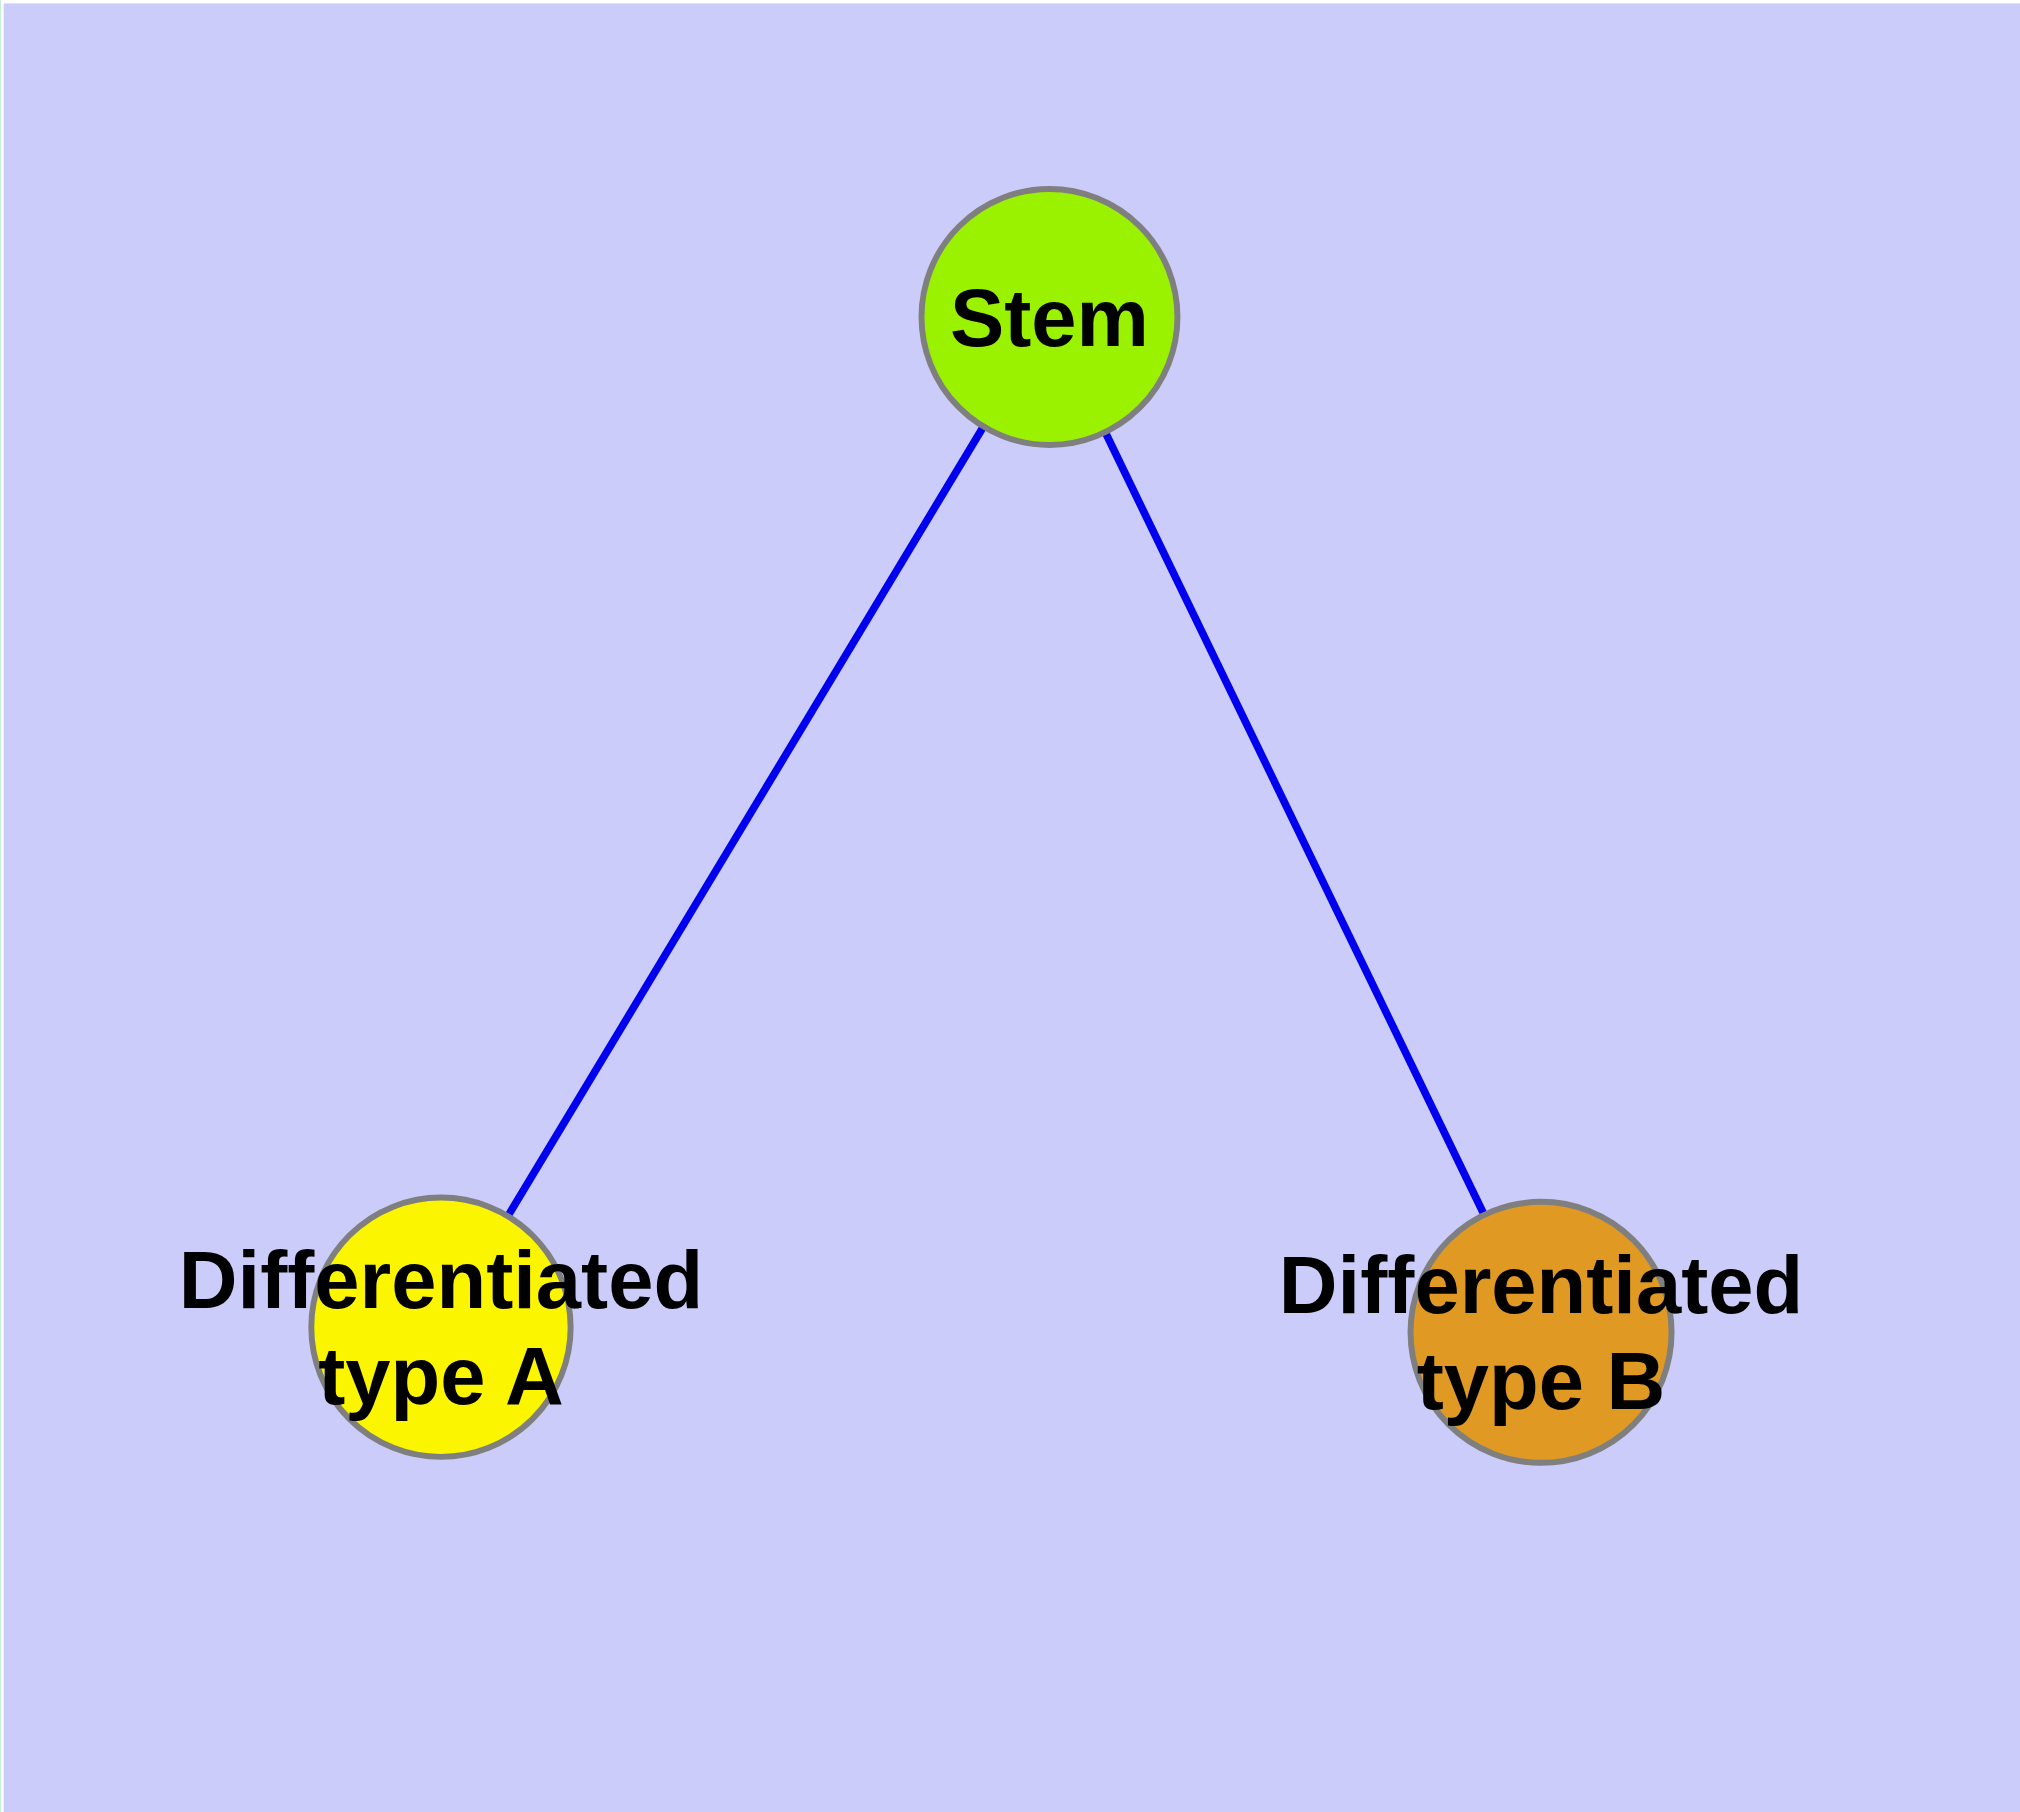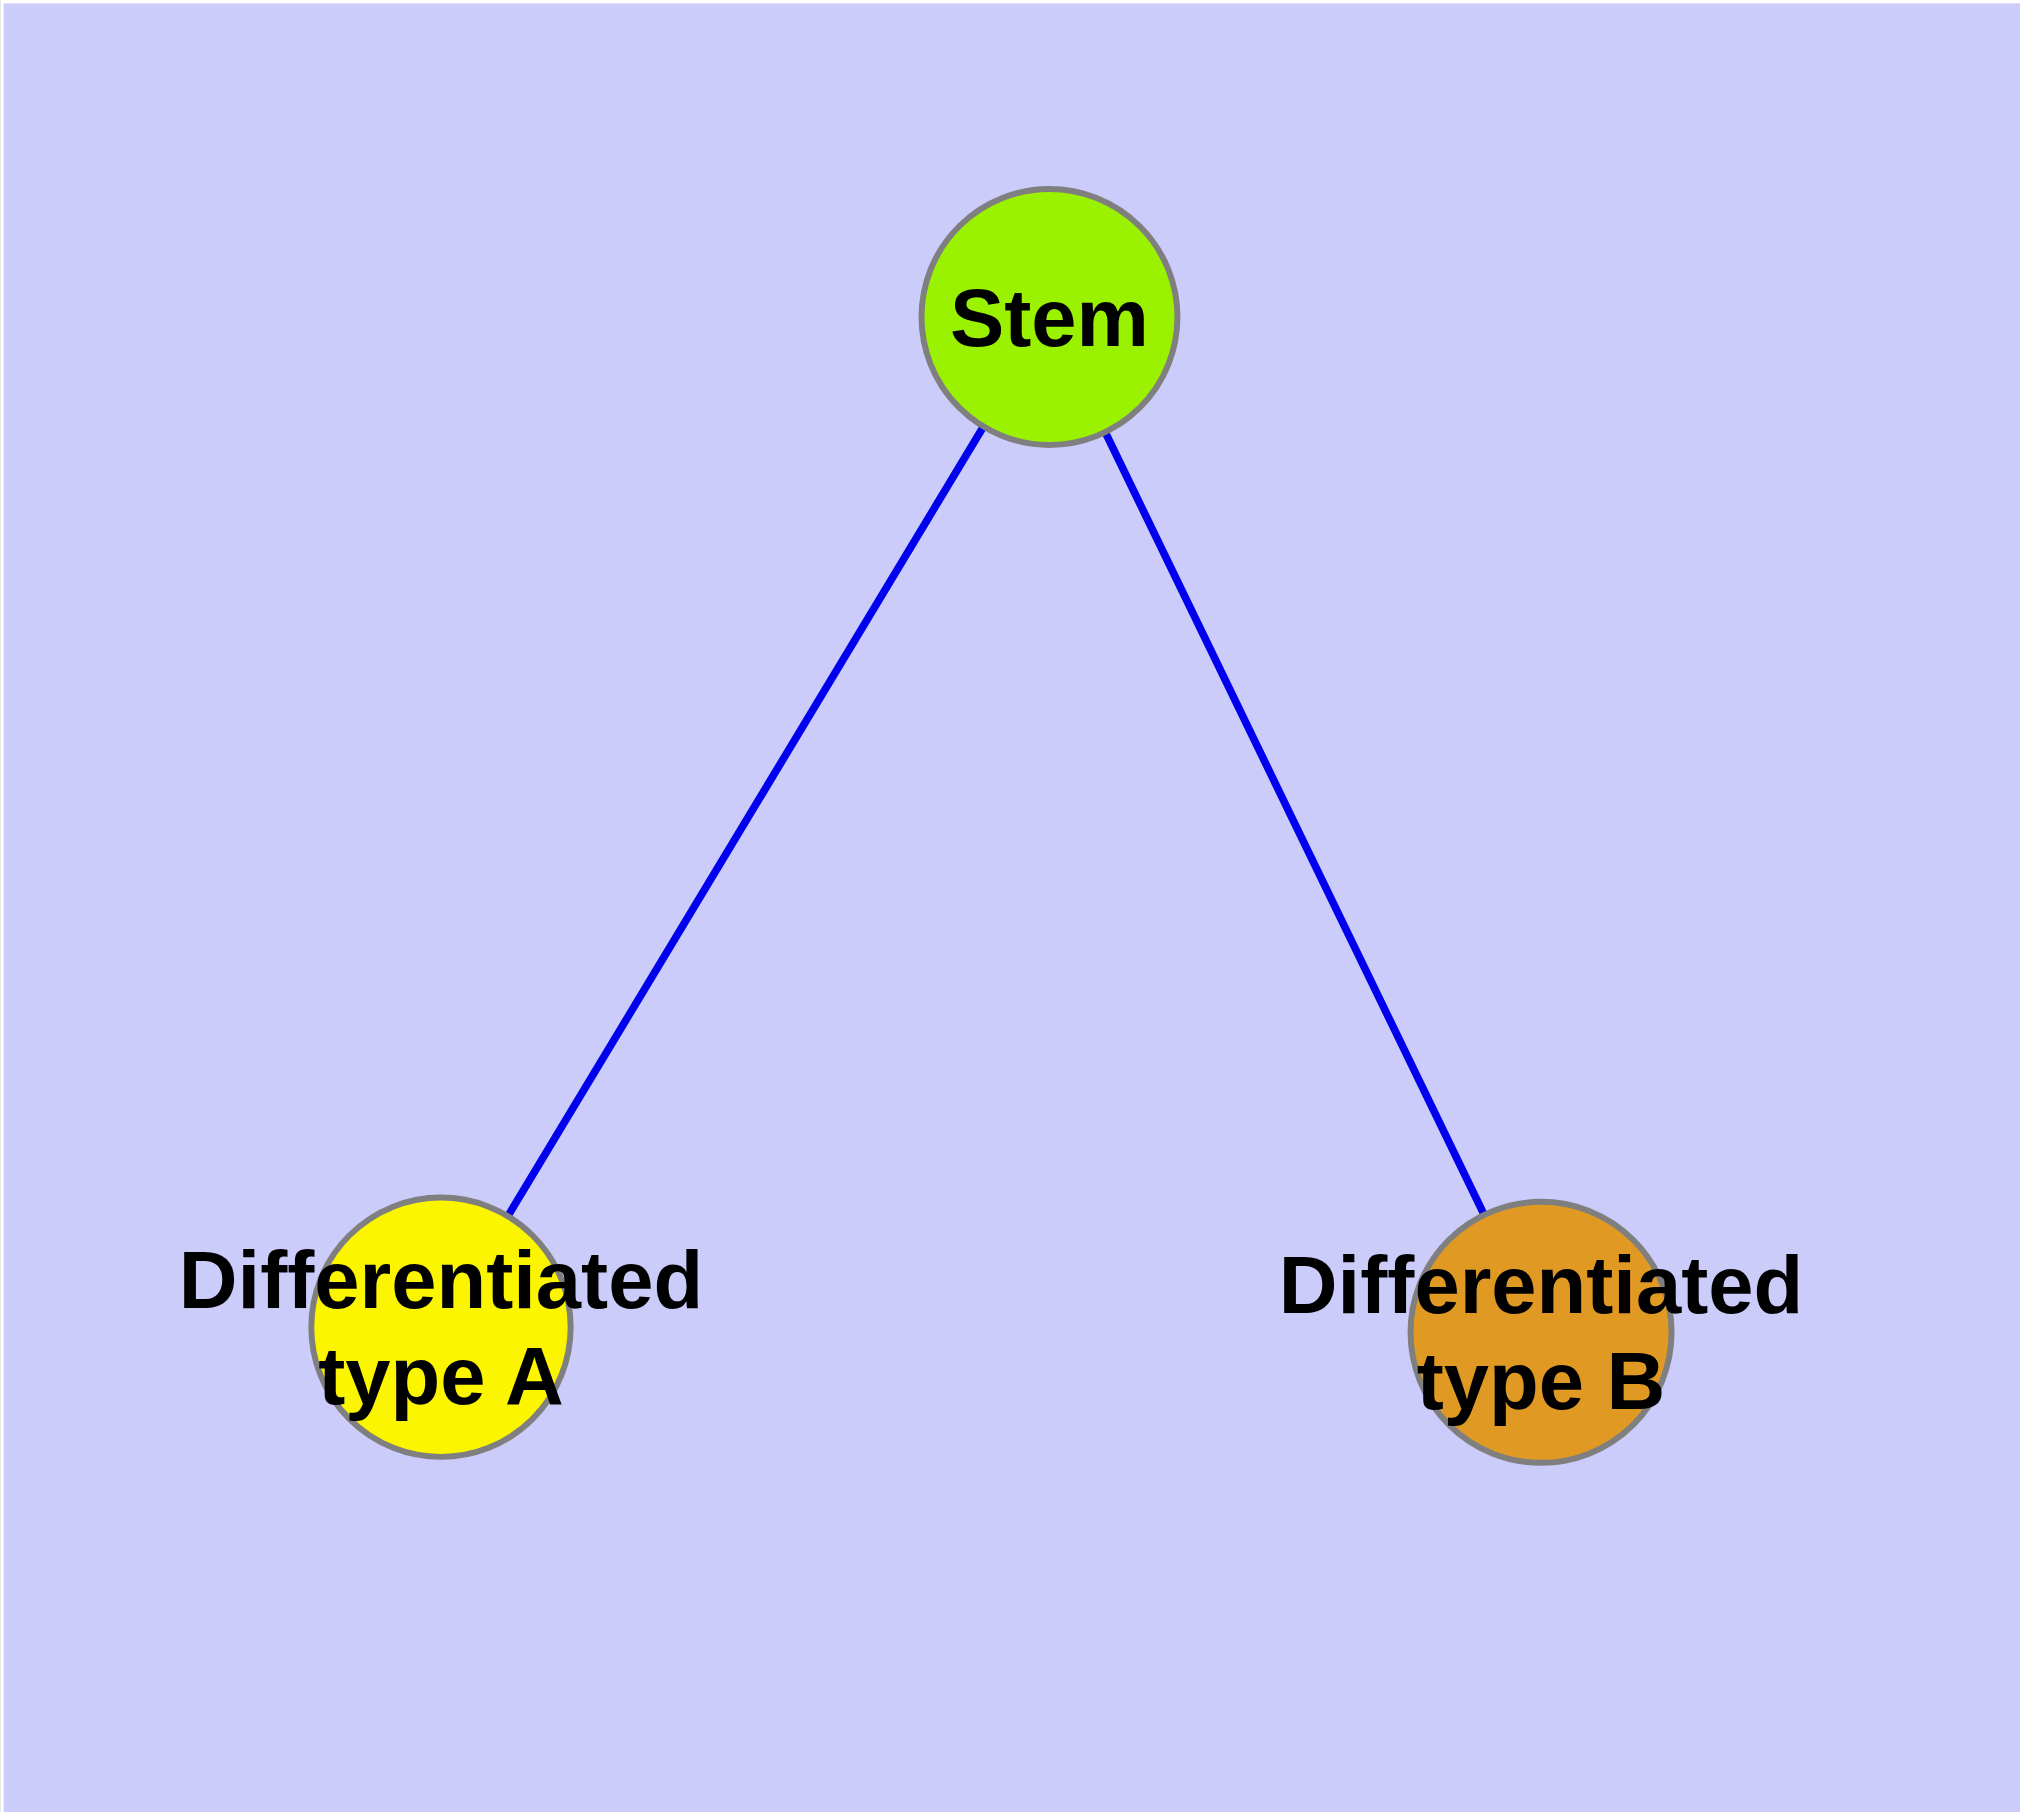--- a/index.html
+++ b/index.html
@@ -4,21 +4,21 @@
 <style>
   html, body {
     margin: 0;
     padding: 0;
     background: #ffffff;
   }
   #stage {
     position: relative;
     width: 2021px;
     height: 1812px;
-    background: #a3a3a3;
+    background: #22c55e;
     overflow: hidden;
     font-family: "Liberation Sans", sans-serif;
   }
   #graph-canvas {
     position: absolute;
     left: 0;
     top: 0;
     width: 2021px;
     height: 1812px;
     display: block;

